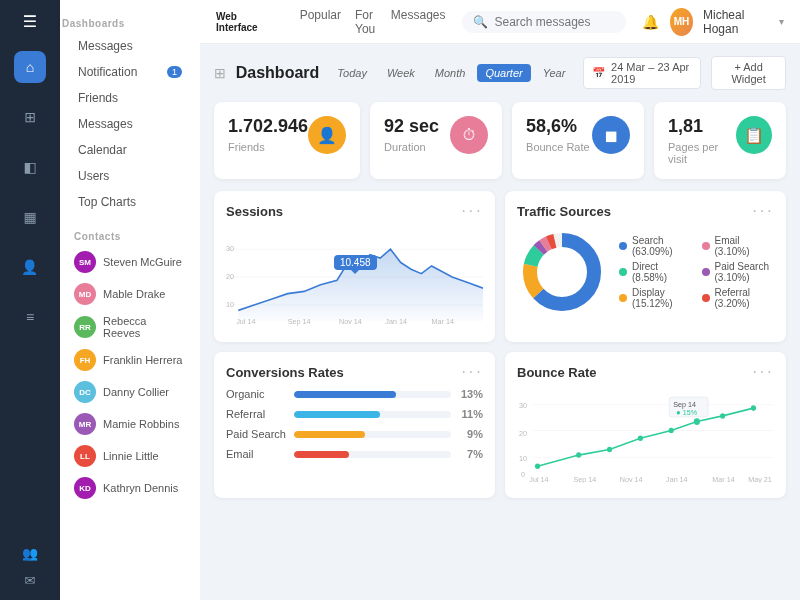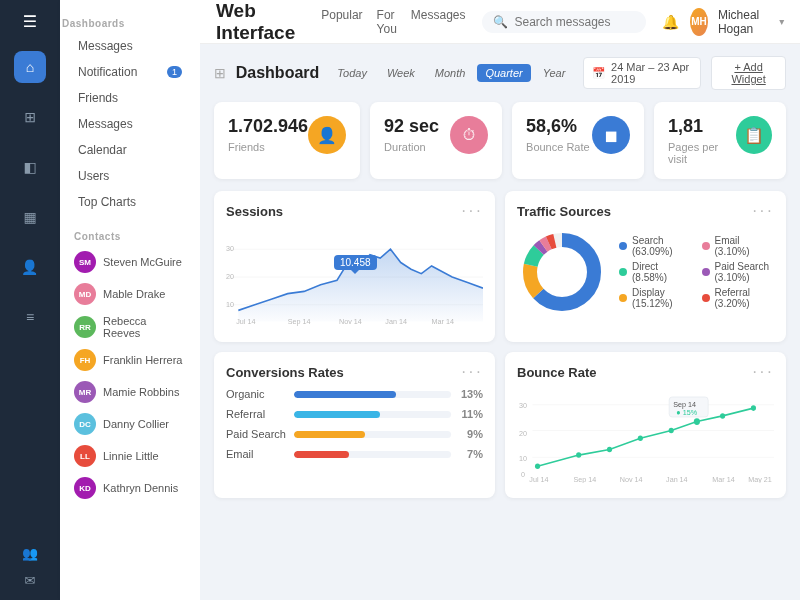--- a/index.html
+++ b/index.html
@@ -24,21 +24,21 @@
     .leftnav-contacts-title { font-size: 10px; color: #aaa; padding: 8px 14px 4px; font-weight: 600; letter-spacing: 0.5px; }
     .contact-item { display: flex; align-items: center; gap: 7px; padding: 5px 14px; cursor: pointer; }
     .contact-avatar { width: 22px; height: 22px; border-radius: 50%; background: #ccc; flex-shrink: 0; display: flex; align-items: center; justify-content: center; font-size: 8px; color: #fff; font-weight: bold; overflow: hidden; }
     .contact-name { font-size: 11px; color: #555; }
     
     
     .main { flex: 1; display: flex; flex-direction: column; overflow: hidden; }
     
     
     .topbar { background: #fff; height: 44px; display: flex; align-items: center; padding: 0 16px; gap: 16px; border-bottom: 1px solid #eee; flex-shrink: 0; }
-    .topbar-title { font-size: 19px; font-weight: 600; color: #222; margin-right: 10px; }
+    .topbar-title { font-size: 10px; font-weight: 600; color: #222; margin-right: 10px; }
     .topbar-nav { display: flex; gap: 14px; }
     .topbar-nav-item { font-size: 12px; color: #666; cursor: pointer; padding: 4px 0; }
     .topbar-search { display: flex; align-items: center; gap: 6px; background: #f5f7fa; border-radius: 20px; padding: 4px 12px; margin-left: auto; }
     .topbar-search input { border: none; background: transparent; font-size: 12px; color: #666; outline: none; width: 120px; }
     .topbar-right { display: flex; align-items: center; gap: 10px; }
     .topbar-bell { color: #888; font-size: 14px; cursor: pointer; }
     .topbar-avatar { width: 28px; height: 28px; border-radius: 50%; background: linear-gradient(135deg, #f5a623, #e8854e); display: flex; align-items: center; justify-content: center; font-size: 10px; color: #fff; font-weight: bold; }
     .topbar-username { font-size: 12px; color: #444; }
     .topbar-chevron { color: #999; font-size: 10px; }
     
@@ -46,21 +46,21 @@
     .content { flex: 1; padding: 12px 14px; overflow-y: auto; background: #f0f3f8; }
     
     
     .dashboard-header { display: flex; align-items: center; margin-bottom: 12px; gap: 10px; }
     .dashboard-grid-icon { color: #aaa; font-size: 14px; }
     .dashboard-title { font-size: 16px; font-weight: 600; color: #222; flex: 1; }
     .date-filter { display: flex; gap: 4px; }
     .date-btn { font-size: 11px; color: #666; padding: 3px 8px; border-radius: 4px; cursor: pointer; border: none; background: transparent; font-style: italic; }
     .date-btn.active { background: #3a7bd5; color: #fff; }
     .date-range { display: flex; align-items: center; gap: 5px; font-size: 11px; color: #555; background: #fff; border-radius: 4px; padding: 3px 8px; border: 1px solid #e0e4ea; }
-    .add-widget-btn { display: flex; align-items: center; gap: 4px; font-size: 11px; color: #555; background: #fff; border-radius: 4px; padding: 4px 10px; border: 1px solid #e0e4ea; cursor: pointer; text-decoration: underline; }
+    .add-widget-btn { display: flex; align-items: center; gap: 4px; font-size: 11px; color: #555; background: #fff; border-radius: 4px; padding: 4px 10px; border: 1px solid #e0e4ea; cursor: pointer; }
     
     
     .stat-cards { display: grid; grid-template-columns: repeat(4, 1fr); gap: 10px; margin-bottom: 12px; }
     .stat-card { background: #fff; border-radius: 8px; padding: 14px; display: flex; justify-content: space-between; box-shadow: 0 1px 4px rgba(0,0,0,0.06); }
     .stat-info { display: flex; flex-direction: column; gap: 4px; }
     .stat-value { font-size: 18px; font-weight: 700; color: #222; }
     .stat-label { font-size: 11px; color: #999; }
     .stat-icon { width: 38px; height: 38px; border-radius: 50%; display: flex; align-items: center; justify-content: center; font-size: 16px; color: #fff; }
     
     
@@ -151,26 +151,26 @@
       </div>
       <div class="contact-item">
         <div class="contact-avatar av-green">RR</div>
         <span class="contact-name">Rebecca Reeves</span>
       </div>
       <div class="contact-item">
         <div class="contact-avatar av-orange">FH</div>
         <span class="contact-name">Franklin Herrera</span>
       </div>
       <div class="contact-item">
+        <div class="contact-avatar av-teal">DC</div>
+        <span class="contact-name">Danny Collier</span>
+      </div>
+      <div class="contact-item">
         <div class="contact-avatar av-purple">MR</div>
         <span class="contact-name">Mamie Robbins</span>
-      </div>
-      <div class="contact-item">
-        <div class="contact-avatar av-teal">DC</div>
-        <span class="contact-name">Danny Collier</span>
       </div>
       <div class="contact-item">
         <div class="contact-avatar av-red">LL</div>
         <span class="contact-name">Linnie Little</span>
       </div>
       <div class="contact-item">
         <div class="contact-avatar av-blue">KD</div>
         <span class="contact-name">Kathryn Dennis</span>
       </div>
     </div>

